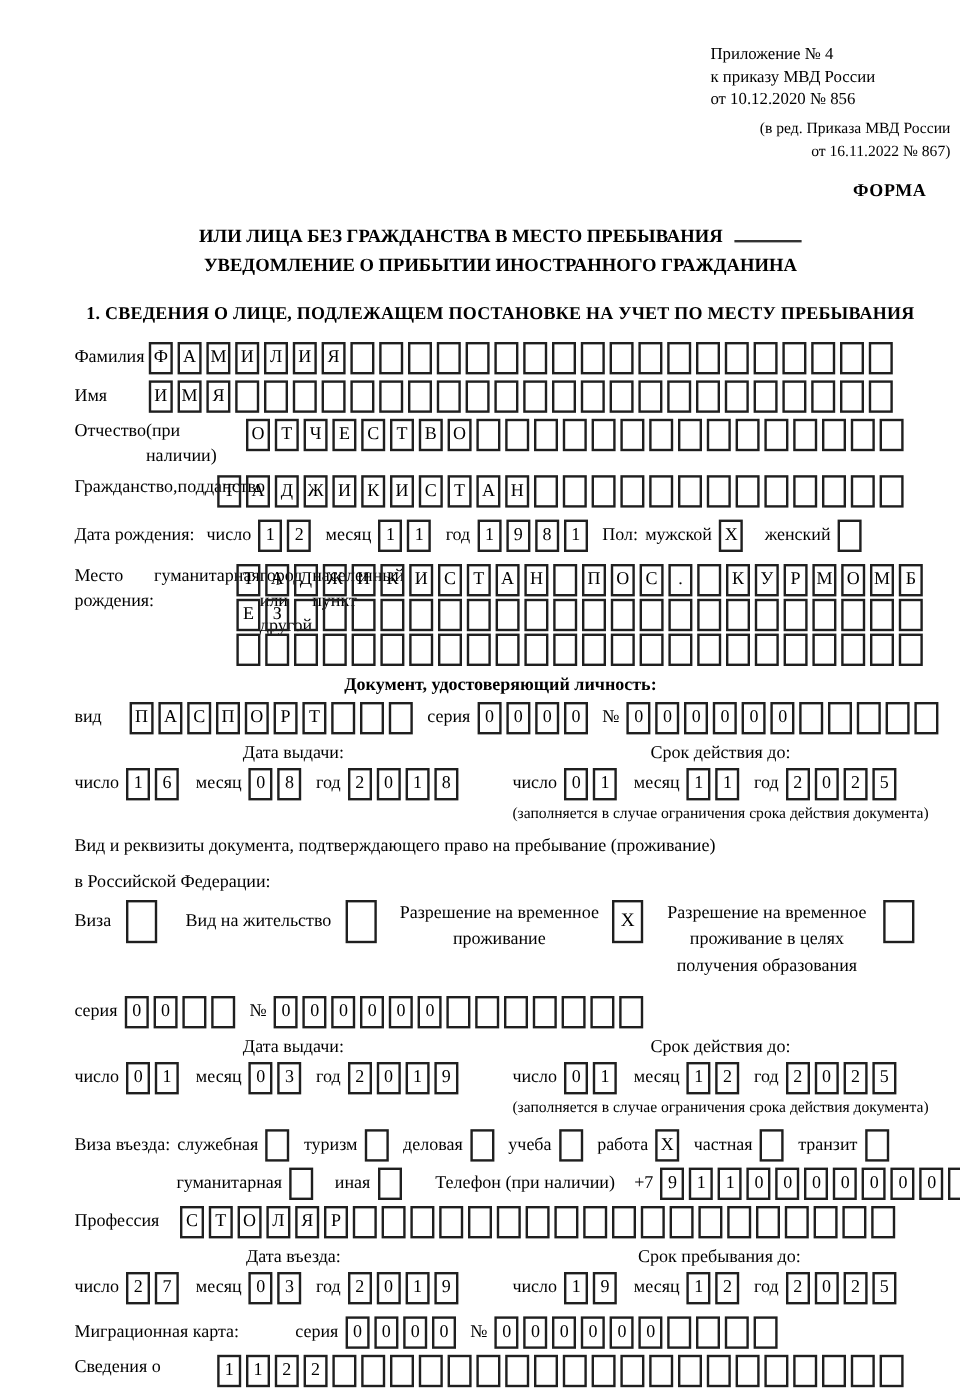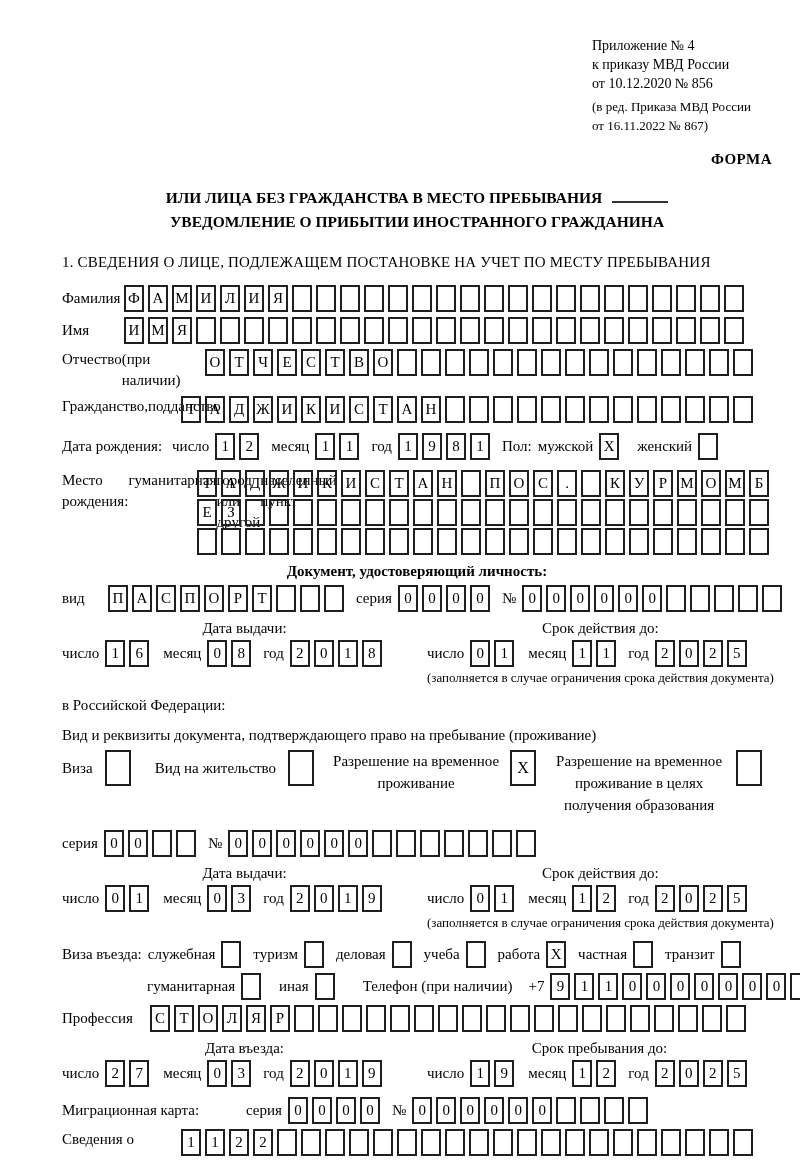--- a/index.html
+++ b/index.html
@@ -1,26 +1,26 @@
 <!DOCTYPE html>
 <html><head>
 <meta charset="utf-8">
 <style>
   html,body{margin:0;padding:0;background:#fff;}
   body{width:800px;height:1163px;overflow:hidden;color:#000;
        font-family:"Liberation Serif","DejaVu Serif",serif;font-size:15px;}
   .page{padding:36px 28px 0 62px;width:710px;}
   
   .hdr{margin-left:530px;width:200px;line-height:19px;font-size:14px;}
-  .hdr .sm{font-size:13px;}
+  .hdr .sm{font-size:13px;text-align:right;}
   .hdr .gap{margin-top:4px;}
   .forma{margin-top:16px;text-align:right;font-weight:bold;font-size:15px;letter-spacing:.5px;}
   .title{margin-top:18px;text-align:center;font-weight:bold;font-size:15.5px;line-height:24px;}
   .uline{display:inline-block;width:56px;border-bottom:2px solid #333;margin-left:10px;height:14px;}
-  .sec{margin-top:20px;font-weight:normal;font-size:15px;text-align:left;letter-spacing:.2px;white-space:nowrap;}
+  .sec{margin-top:20px;font-weight:bold;font-size:15px;text-align:center;letter-spacing:.2px;white-space:nowrap;}
   
   .row{display:flex;align-items:center;margin-top:5px;}
   .row.top{align-items:flex-start;}
   .cells{display:flex;flex:none;}
   .cellcol .cells{margin-bottom:2px;}
   .cell{box-sizing:border-box;flex:none;width:20px;height:27px;border:2px solid #1f1f1f;
         margin-right:4px;display:inline-flex;align-items:center;justify-content:center;
         font-size:15px;line-height:1;}
   .cb{display:inline-flex;}
   .cbx{box-sizing:border-box;flex:none;width:26px;height:36px;border:2px solid #1f1f1f;
@@ -392,22 +392,22 @@
             <span class="cell">2</span>
             <span class="cell">0</span>
             <span class="cell">2</span>
             <span class="cell">5</span>
           </span>
       </div>
       <div class="dnote">(заполняется в случае ограничения срока действия документа)</div>
     </div>
   </div>
 
+  <div class="ln">Вид и реквизиты документа, подтверждающего право на пребывание (проживание)</div>
   <div class="ln">в Российской Федерации:</div>
-  <div class="ln">Вид и реквизиты документа, подтверждающего право на пребывание (проживание)</div>
 
   <div class="row top opts">
     <span class="dlbl" style="line-height:36px;">Виза</span>
     <span class="cbx"></span>
     <span class="dlbl ml20" style="line-height:36px;">Вид на жительство</span>
     <span class="cbx"></span>
     <span class="optlbl w172">Разрешение на временное проживание</span>
     <span class="cbx">X</span>
     <span class="optlbl w182">Разрешение на временное проживание в целях получения образования</span>
     <span class="cbx"></span>

